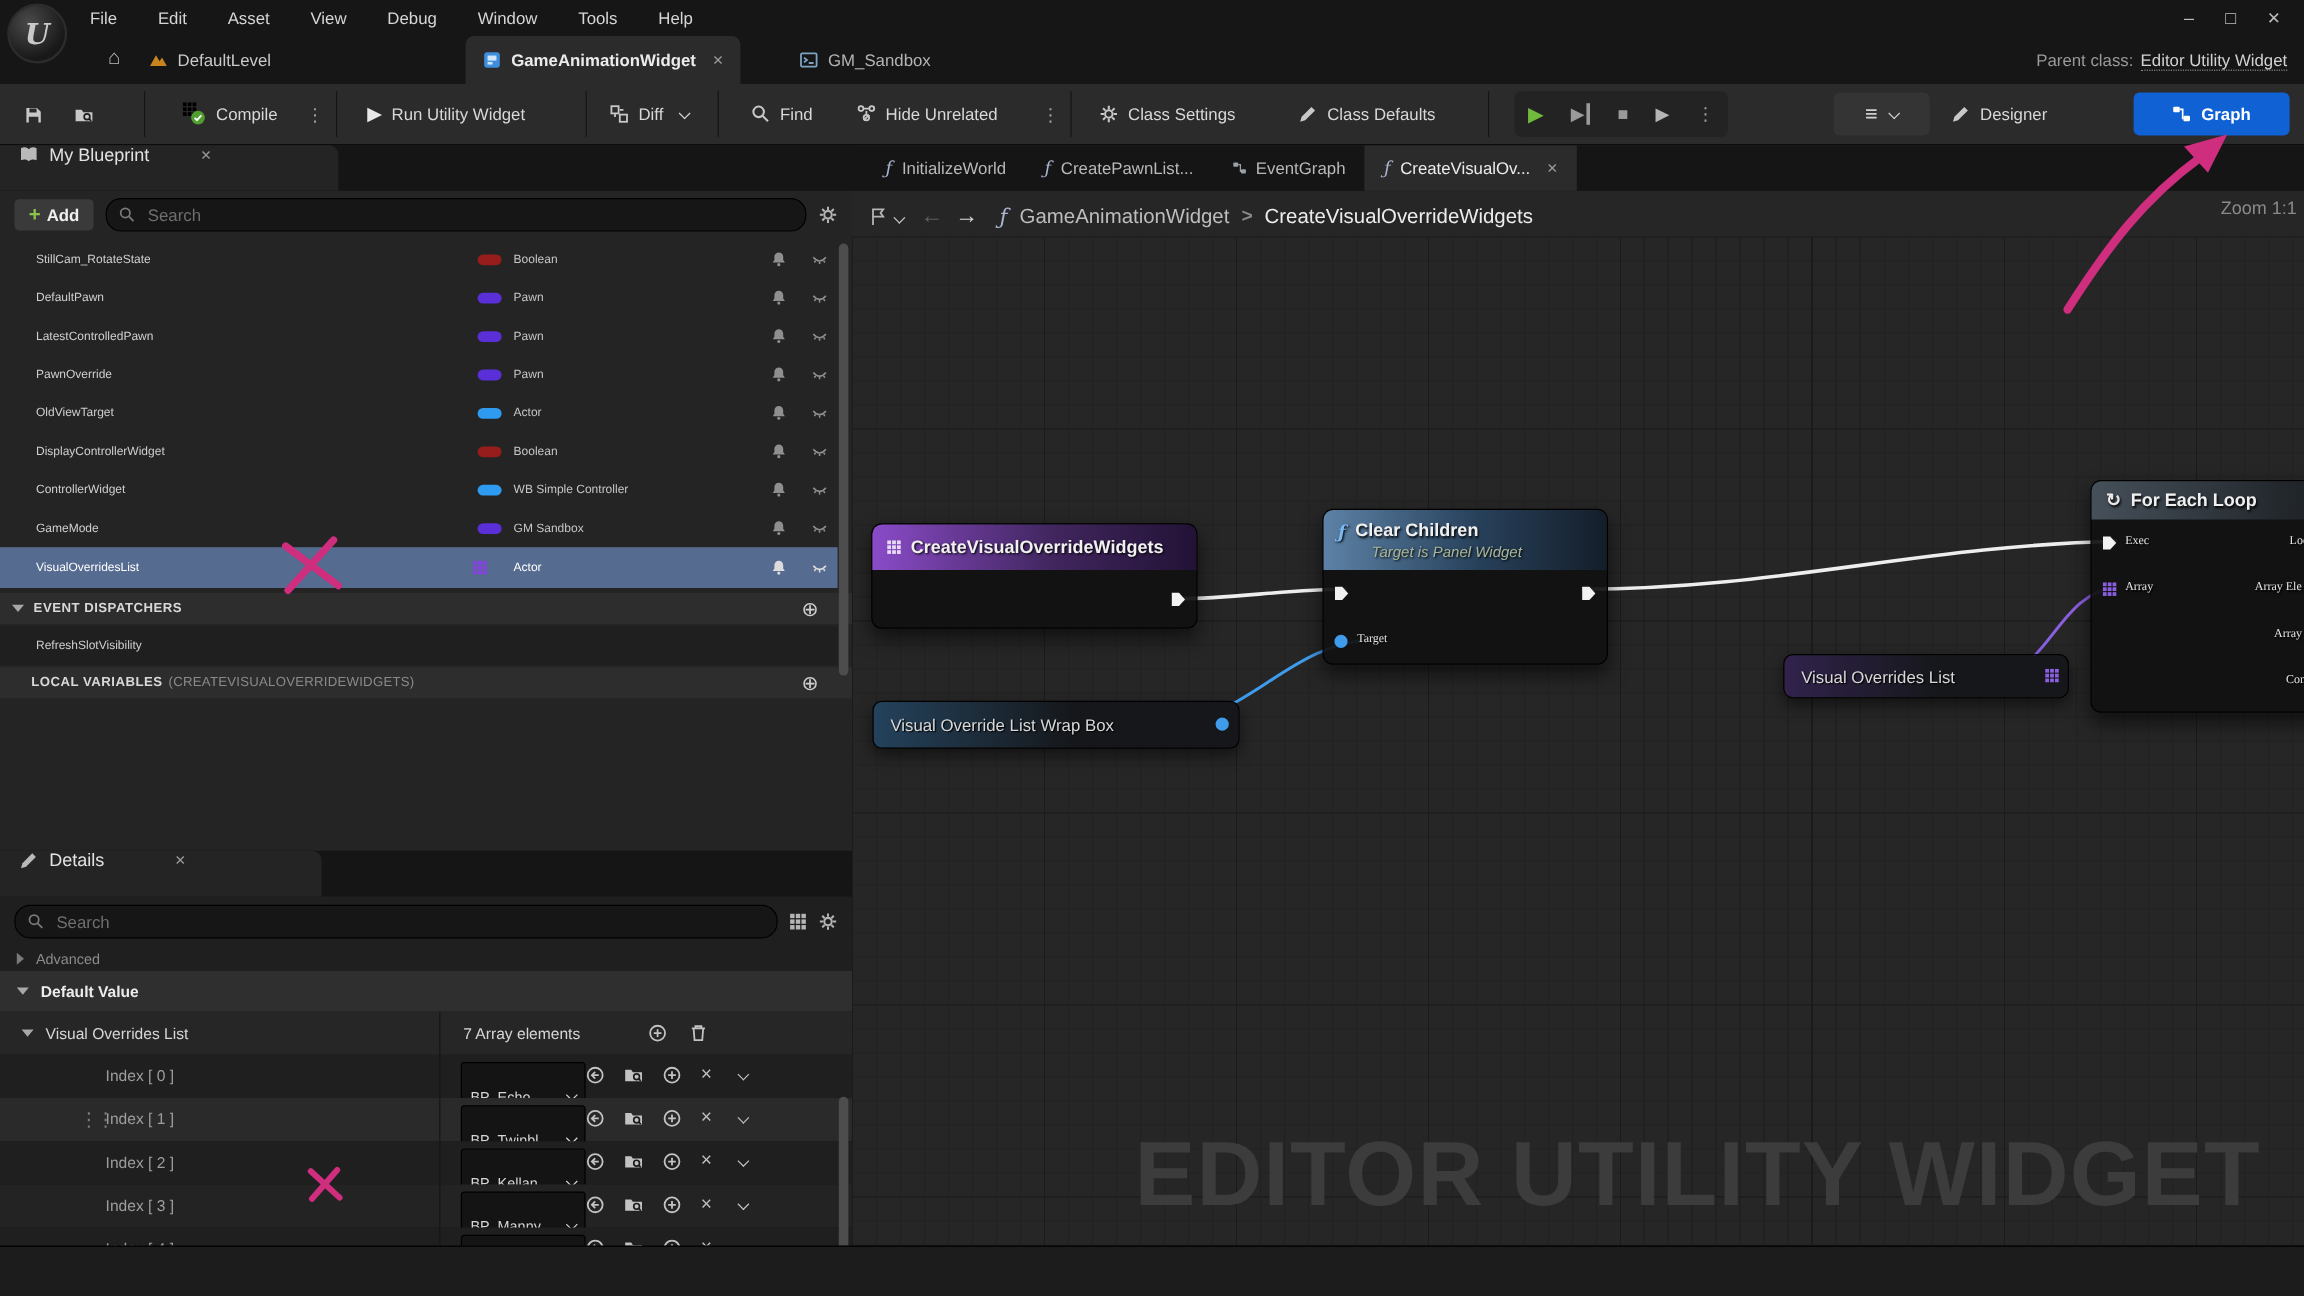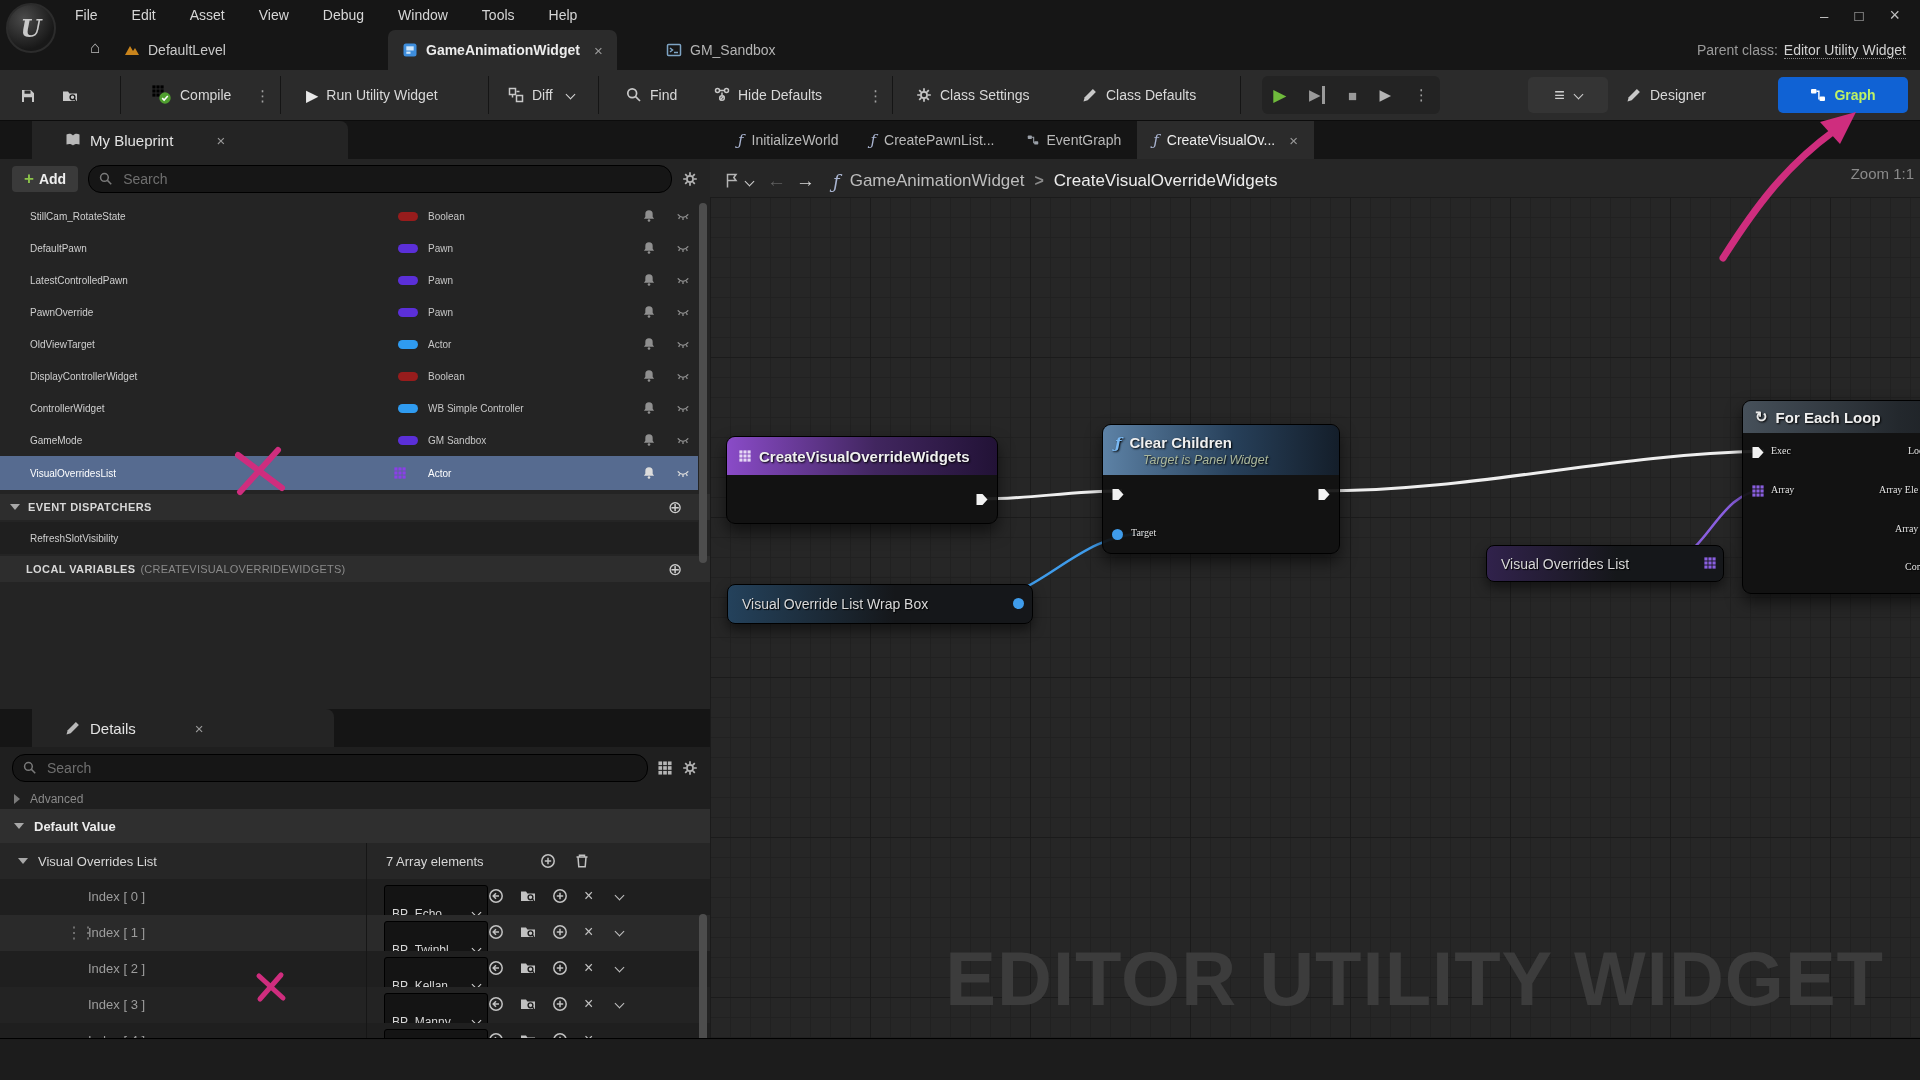--- a/index.html
+++ b/index.html
@@ -33,29 +33,29 @@
   .tabclose{color:#9a9a9a;font-size:15px;margin-left:6px;}
   #parentclass{right:14px;top:30px;height:40px;display:flex;align-items:center;gap:6px;font-size:14px;color:#9a9a9a;}
   #parentclass .pcv{color:#d2d2d2;border-bottom:1px dotted #8a8a8a;}
   #toolbar{left:0;top:70px;width:1920px;height:50px;background:#2b2b2b;border-bottom:1px solid #0c0c0c;}
   .tbtn{display:flex;align-items:center;gap:8px;font-size:14px;color:#d8d8d8;height:50px;padding:0 10px;}
   .tsep{position:absolute;top:76px;width:1px;height:38px;background:#151515;}
   .kebab{color:#a0a0a0;font-size:15px;letter-spacing:0;}
   #playgroup{left:1262px;top:76px;width:178px;height:38px;background:#232323;border-radius:6px;
       display:flex;align-items:center;justify-content:space-around;}
   #graphbtn{left:1778px;top:77px;width:130px;height:36px;border-radius:5px;display:flex;align-items:center;
-      justify-content:center;gap:8px;color:#bef264;font-size:14px;font-weight:bold;}
+      justify-content:center;gap:8px;color:#ffffff;font-size:14px;font-weight:bold;}
   #designerbtn{left:1626px;top:77px;height:36px;display:flex;align-items:center;gap:8px;font-size:14px;color:#d8d8d8;}
   #menucombo{left:1528px;top:77px;width:80px;height:36px;background:#343434;border-radius:5px;
       display:flex;align-items:center;justify-content:center;gap:4px;color:#cfcfcf;}
   
   #leftpanel{left:0;top:121px;width:710px;height:917px;background:#242424;border-right:2px solid #0c0c0c;}
   .paneltabs{height:38px;background:#151515;display:flex;}
-  .paneltab{height:38px;background:#242424;display:flex;align-items:center;gap:9px;padding:0 33px;
-      font-size:15px;color:#e2e2e2;border-radius:0 8px 0 0;margin-left:32px;}
+  .paneltab{height:38px;background:#242424;display:flex;gap:9px;padding:0 16px;
+      font-size:15px;color:#e2e2e2;border-radius:0 8px 0 0;}
   #mbp-tools{height:40px;display:flex;align-items:center;gap:10px;padding:0 12px;}
   #addbtn{height:26px;background:#3a3a3a;border-radius:4px;display:flex;align-items:center;gap:5px;
       padding:0 12px;font-size:14px;font-weight:bold;color:#efefef;}
   #addbtn .pl{color:#8bc34a;font-size:17px;font-weight:bold;}
   .searchbox{flex:1;height:26px;background:#161616;border:1px solid #000;border-radius:13px;
       display:flex;align-items:center;gap:8px;padding:0 10px;color:#7a7a7a;}
   .searchbox input{background:transparent;border:none;outline:none;color:#cfcfcf;font-size:14px;flex:1;
       font-family:"Liberation Sans",sans-serif;}
   .searchbox input::placeholder{color:#6f6f6f;}
   .vrow{left:0;width:698px;height:32px;display:flex;align-items:center;font-size:10px;color:#cfcfcf;}
@@ -299,21 +299,21 @@
 <div class="tbtn abs" style="left:616px;top:70px">
   <svg class="ic ic16" viewBox="0 0 16 16" style="color:#c8c8c8">
       <use href="#i-mag"></use>
     </svg>
   <span>Find</span>
 </div>
 <div class="tbtn abs" style="left:704px;top:70px">
   <svg class="ic ic16" viewBox="0 0 16 16" style="color:#c8c8c8">
       <use href="#i-hide"></use>
     </svg>
-  <span>Hide Defaults</span>
+  <span>Hide Unrelated</span>
 </div>
 <span class="abs kebab" style="left:868px;top:87px">⋮</span>
 <div class="tsep" style="left:892px"></div>
 <div class="tbtn abs" style="left:906px;top:70px">
   <svg class="ic ic16" viewBox="0 0 16 16" style="color:#c8c8c8">
       <use href="#i-gear"></use>
     </svg>
   <span>Class Settings</span>
 </div>
 <div class="tbtn abs" style="left:1072px;top:70px">

